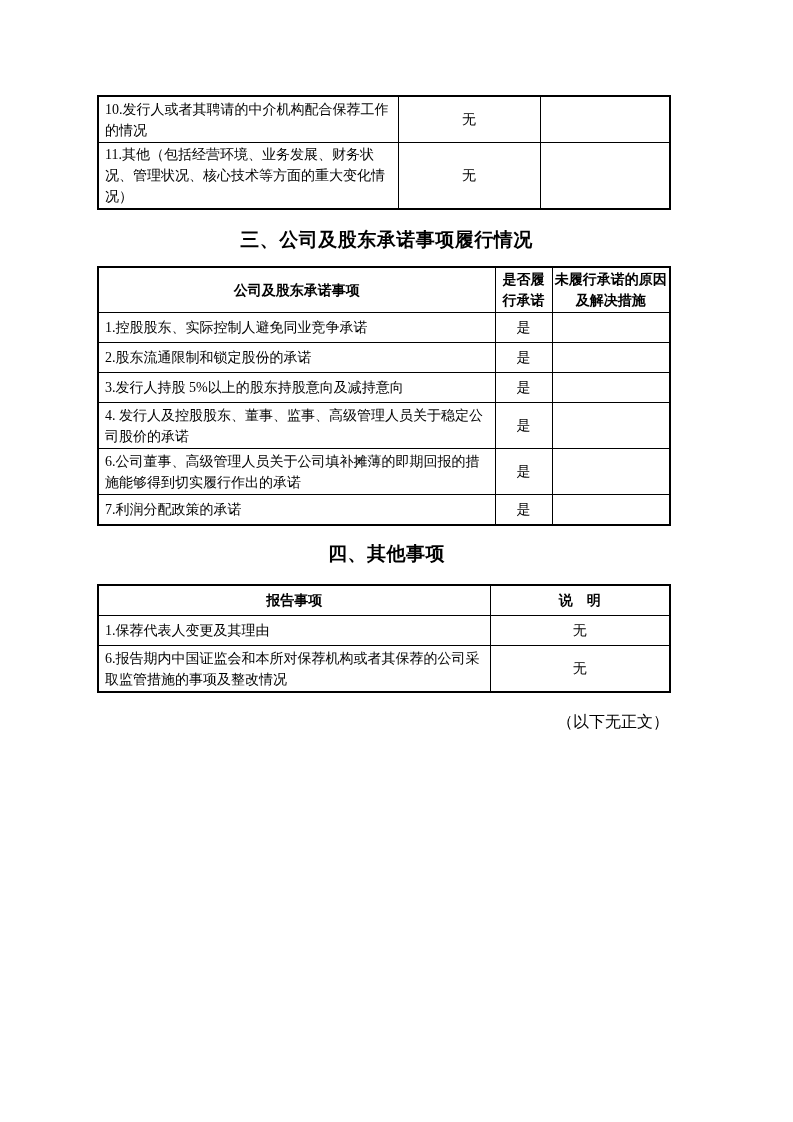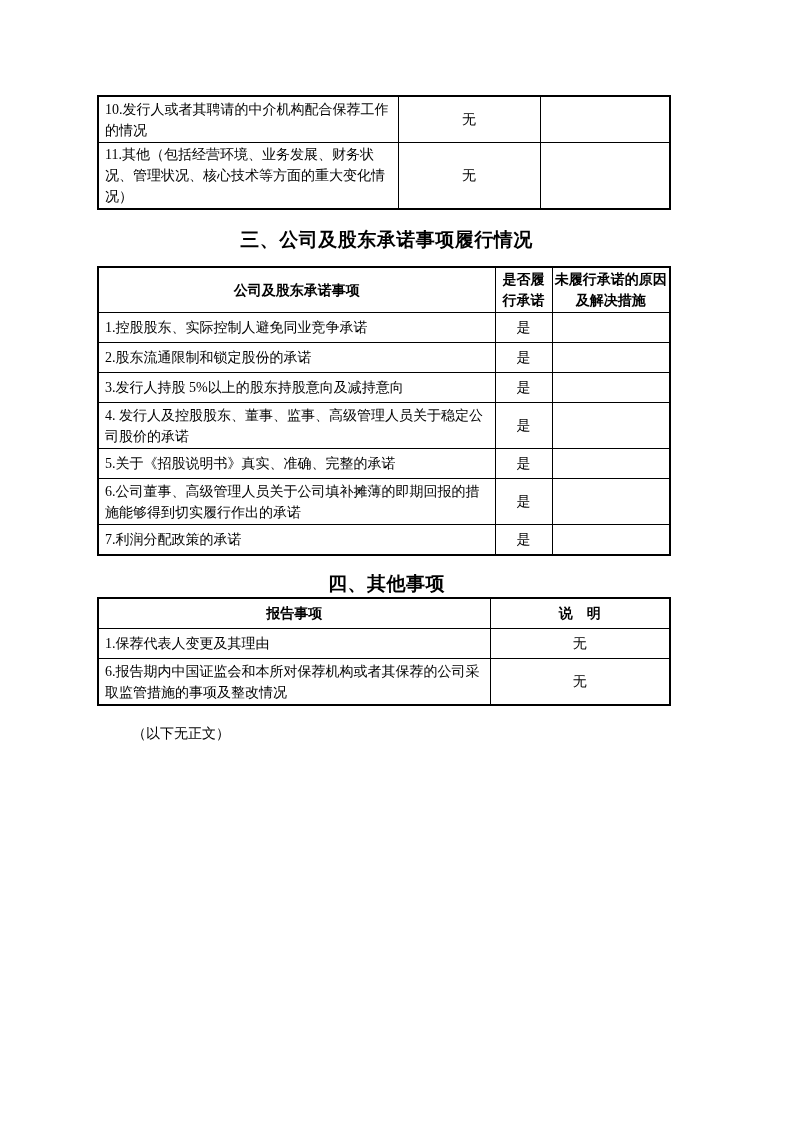--- a/index.html
+++ b/index.html
@@ -41,25 +41,26 @@
   tr.rd2 td { height: 44px; margin-top: 22px; }
   h2.sec {
     font-size: 19px;
     font-weight: bold;
     margin: 0;
     padding-left: 7px;
     letter-spacing: 0.5px;
     text-align: center;
   }
   #sec3-title { margin-top: 17px; margin-bottom: 13px; }
-  #sec4-title { margin-top: 15px; }
+  #sec4-title { margin-top: 15px; margin-bottom: 17px; }
   .footer-note {
     margin: 19px 0 0 0;
     padding-left: 35px;
-    font-size: 14px;
+    font-size: 16px;
+    text-align: right;
   }
 </style>
 </head>
 <body>
 
 <div class="page">
 
   <table class="tbl">
     <colgroup>
         <col style="width:300px">
@@ -107,25 +108,20 @@
     <tr class="rs">
       <td class="item">3.发行人持股 5%以上的股东持股意向及减持意向</td>
       <td class="center">是</td>
       <td class="center"></td>
     </tr>
     <tr class="rd">
       <td class="item">4. 发行人及控股股东、董事、监事、高级管理人员关于稳定公司股价的承诺</td>
       <td class="center">是</td>
       <td class="center"></td>
     </tr>
-    <tr class="rs">
-      <td class="item">5.关于《招股说明书》真实、准确、完整的承诺</td>
-      <td class="center">是</td>
-      <td class="center"></td>
-    </tr>
     <tr class="rd">
       <td class="item">6.公司董事、高级管理人员关于公司填补摊薄的即期回报的措施能够得到切实履行作出的承诺</td>
       <td class="center">是</td>
       <td class="center"></td>
     </tr>
     <tr class="rs">
       <td class="item">7.利润分配政策的承诺</td>
       <td class="center">是</td>
       <td class="center"></td>
     </tr>

